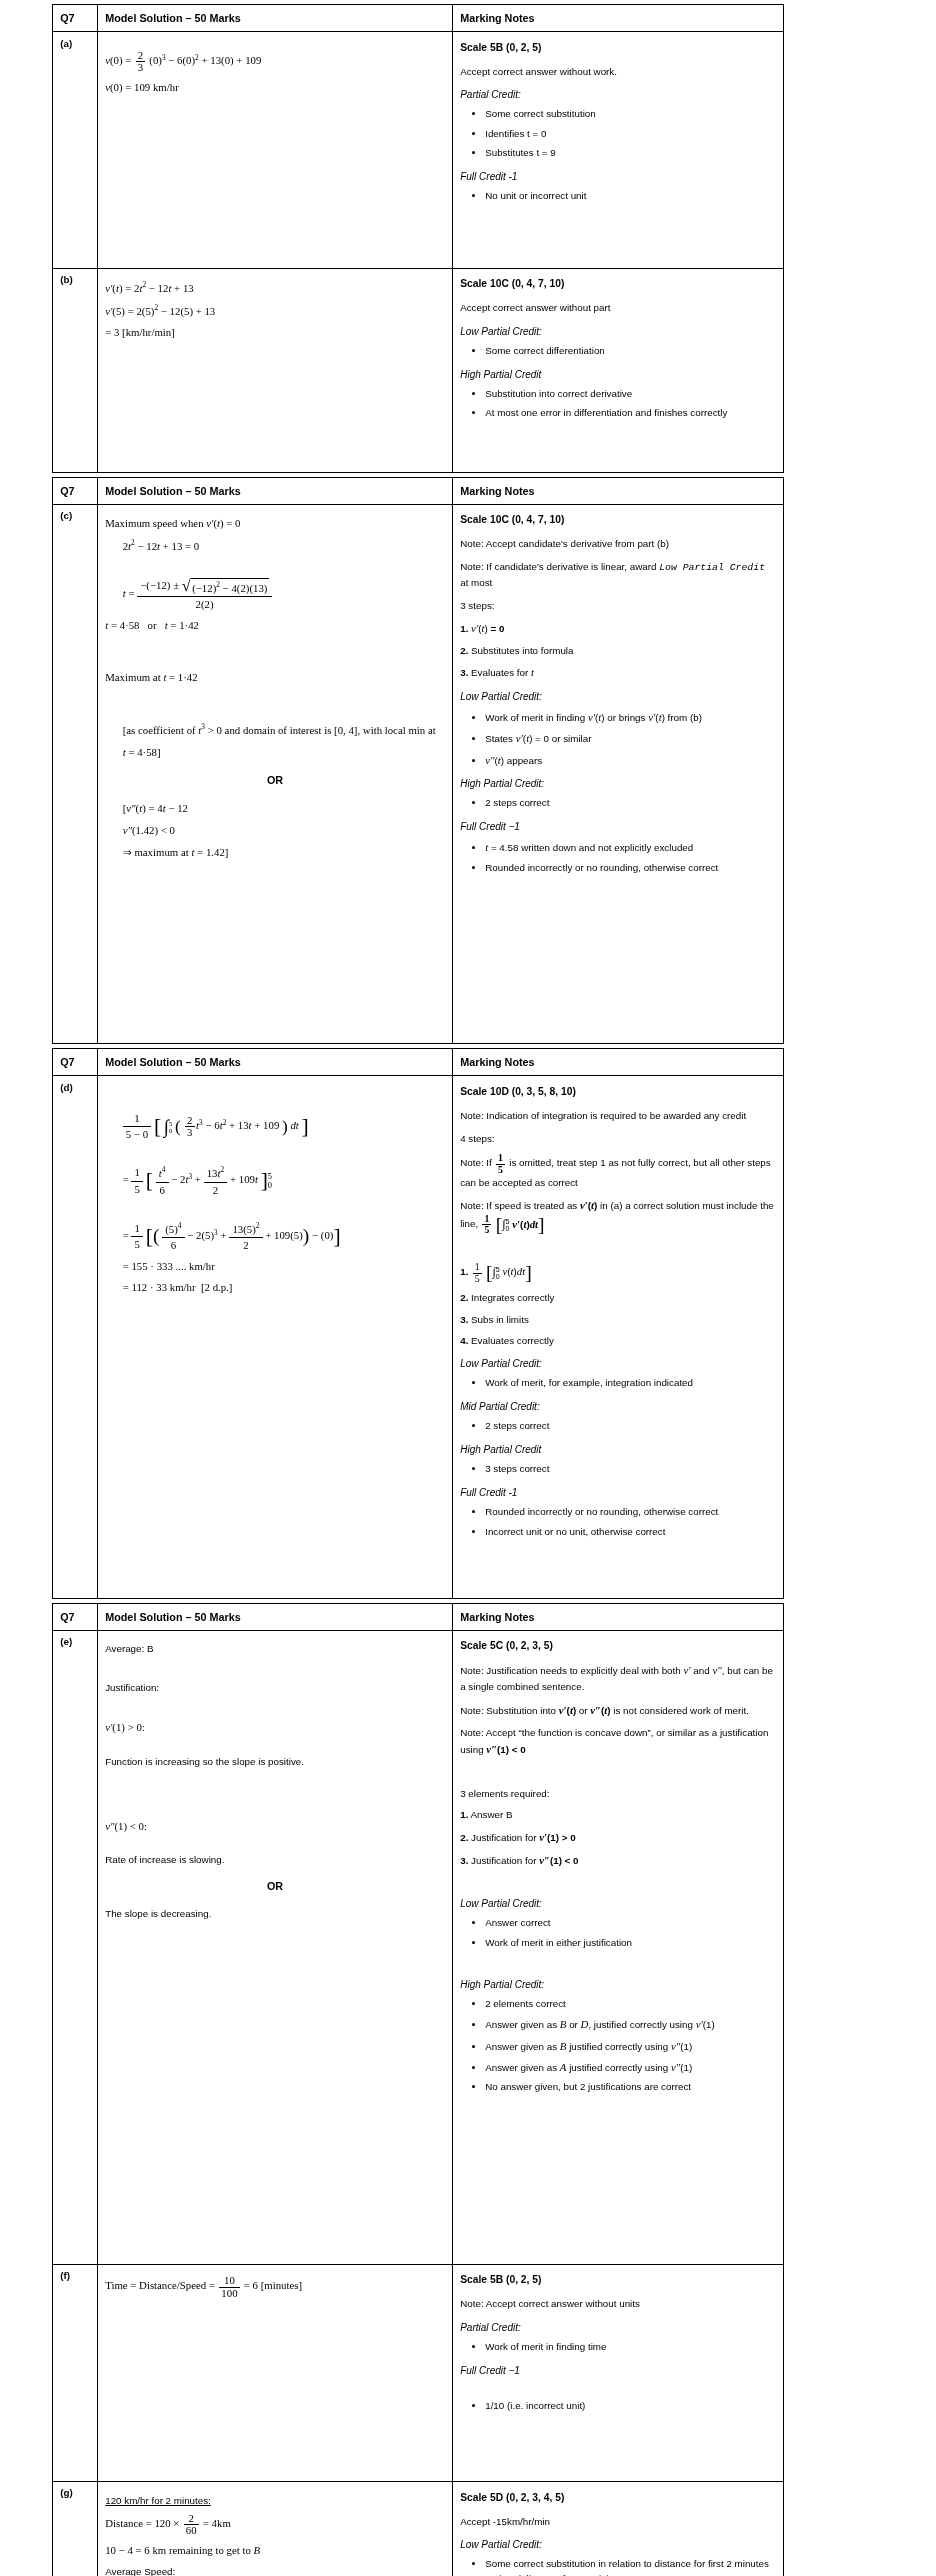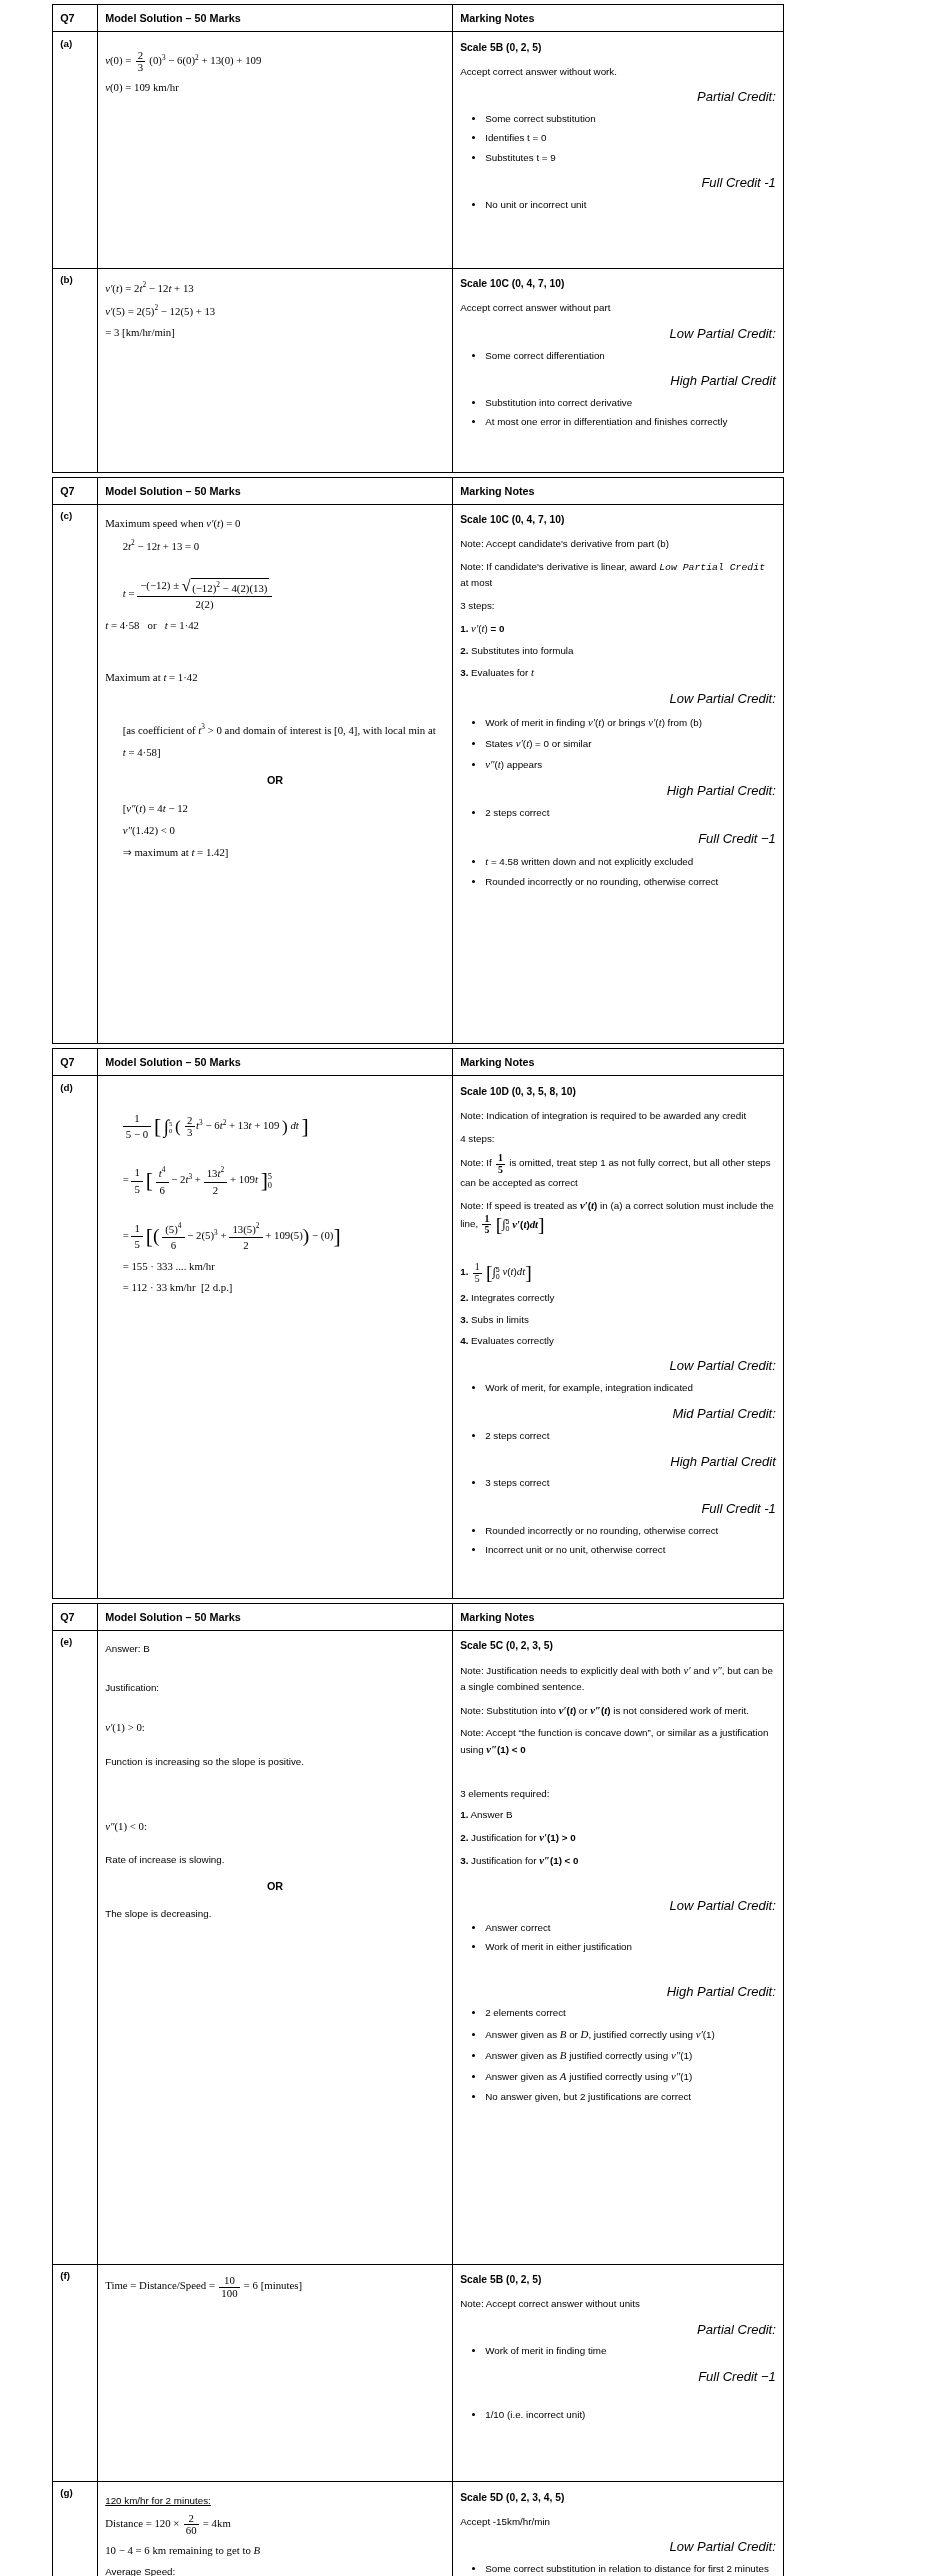--- a/index.html
+++ b/index.html
@@ -46,21 +46,21 @@
   .gap { height: 13.4px; }
   .gap-sm { height: 7.2px; }
   .gap-lg { height: 25px; }
 
   .or { text-align: center; font-weight: bold; font-size: 10.8px; margin: 11.3px 0; }
   .under { text-decoration: underline; }
   .ital { font-style: italic; font-family: Liberation Mono, monospace; }
 
   .scale { font-weight: bold; font-size: 10.3px; margin: 2.1px 0 8.2px 0; }
   .note { margin: 7.2px 0; font-size: 9.8px; }
-  .credit-hd { font-style: italic; font-size: 13px; margin: 8.2px 0 3.1px 0; text-align: right; }
+  .credit-hd { font-style: italic; font-size: 10px; margin: 8.2px 0 3.1px 0; }
   .credit-hd-b { font-weight: normal; font-size: 9.8px; margin: 8.2px 0 3.1px 0; }
   ul.blist { margin: 2.1px 0 5.2px 0; padding-left: 25px; }
   ul.blist li { margin: 4.6px 0; font-size: 9.8px; line-height: 1.5; }
   ol.nlist { margin: 2.1px 0 5.2px 0; padding-left: 0; list-style: none; }
   ol.nlist li { margin: 6.2px 0; font-size: 9.8px; }
   .num { font-weight: bold; }
 
   
   .frac {
     display: inline-block;
@@ -392,21 +392,21 @@
   <tbody>
   <tr class="hdr section-start">
     <td class="t">Q7</td>
     <td class="t">Model Solution – 50 Marks</td>
     <td class="t">Marking Notes</td>
   </tr>
 
   <tr>
     <td class="part-label">(e)</td>
     <td class="model">
-      <div class="txtline">Answer:  B</div>
+      <div class="txtline">Average:  B</div>
       <div class="gap"></div>
       <div class="txtline">Justification:</div>
       <div class="gap"></div>
       <div class="mline">
         <span class="math">v</span><span class="math">′</span>(1) &gt; 0:
       </div>
       <div class="gap-sm"></div>
       <div class="txtline">Function is increasing so the slope is positive.</div>
       <div class="gap-lg"></div>
       <div class="gap"></div>

